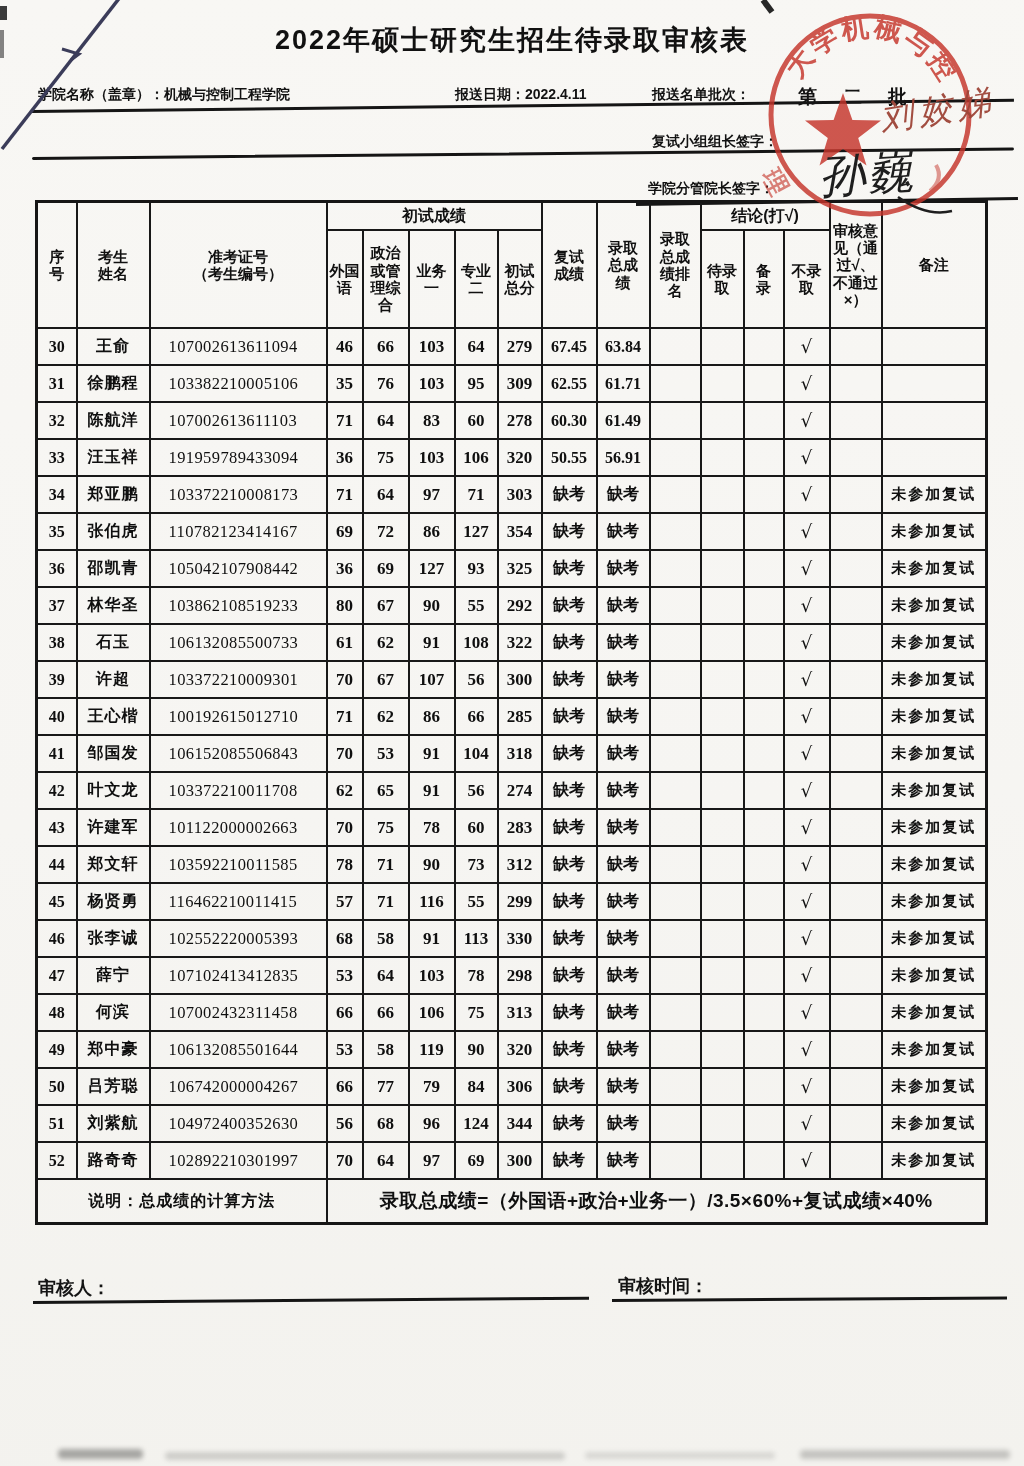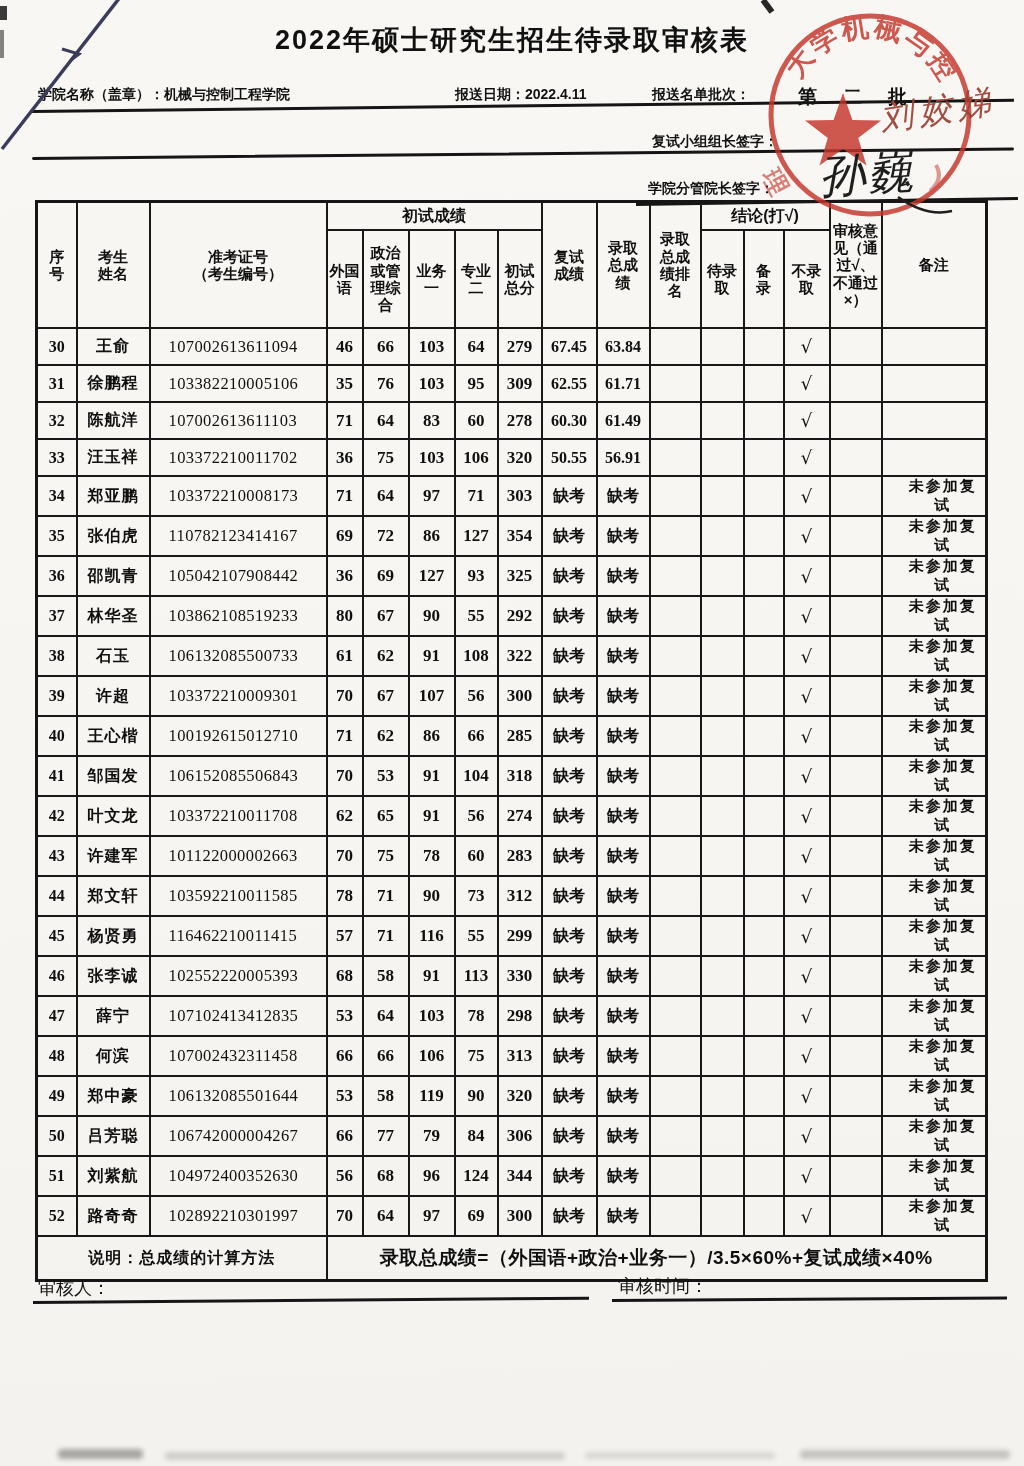--- a/index.html
+++ b/index.html
@@ -17,40 +17,40 @@
   .hl-major{left:38px;top:133px;}
   .hl-leader{left:652px;top:133px;}
   .hl-quota{left:36px;top:180px;}
   .hl-dean{left:648px;top:180px;}
   .rule{position:absolute;background:#151515;height:3px;transform-origin:left center;}
   .rule1{left:32px;top:110px;width:982px;transform:rotate(-0.65deg);}
   .rule2{left:32px;top:157px;width:982px;transform:rotate(-0.55deg);border-radius:2px;}
   .rule3{left:636px;top:203px;width:382px;transform:rotate(-0.9deg);}
   .ruleA{left:33px;top:1301px;width:556px;transform:rotate(-0.45deg);}
   .ruleB{left:612px;top:1299px;width:395px;transform:rotate(-0.35deg);}
-  .ft{position:absolute;font-size:18px;font-weight:normal;}
+  .ft{position:absolute;font-size:18px;font-weight:bold;}
   .ft-reviewer{left:38px;top:1276px;}
   .ft-time{left:618px;top:1274px;}
   
   table.grid{position:absolute;left:35px;top:200px;width:950px;table-layout:fixed;
              border-collapse:collapse;border:3px solid #161616;background:transparent;}
   .grid th,.grid td{border:2px solid #181818;padding:0 2px;text-align:center;
              vertical-align:middle;overflow:hidden;}
   .grid thead th{font-size:15px;font-weight:bold;line-height:1.16;white-space:pre-line;
              font-family:"Liberation Sans","DejaVu Sans",sans-serif;color:#101010;}
   .grid tr.h1 th.band{height:26px;font-size:16px;}
   .grid tr.h2 th{height:96px;}
   .grid tbody tr{height:37px;}
   .grid td{font-family:"Liberation Serif","DejaVu Serif",serif;font-size:17px;font-weight:bold;color:#0f0f0f;}
   .grid td.col-no{font-size:16px;margin-top:45px;}
   .grid td.col-name{font-family:"Liberation Sans",sans-serif;font-size:16px;font-weight:600;letter-spacing:1px;}
   .grid td.col-id{text-align:left;padding-left:18px;font-weight:400;font-size:16.5px;letter-spacing:0.4px;}
   .grid td.col-retest,.grid td.col-final{font-size:16px;}
   .grid td.col-reject{font-family:"DejaVu Sans",sans-serif;font-size:18px;font-weight:500;}
-  .grid td.col-remark{font-family:"Liberation Sans",sans-serif;font-size:15px;font-weight:600;letter-spacing:2px;padding-left:20px;}
+  .grid td.col-remark{font-family:"Liberation Sans",sans-serif;font-size:15px;font-weight:600;letter-spacing:2px;}
   .grid tfoot td{height:42px;}
   .grid td.note-cell{font-family:"Liberation Sans",sans-serif;font-size:16px;font-weight:bold;letter-spacing:1px;}
   .grid td.formula-cell{font-family:"Liberation Sans",sans-serif;font-size:19px;font-weight:bold;letter-spacing:0.5px;}
   
   .stampbox{position:absolute;left:740px;top:5px;width:270px;height:235px;pointer-events:none;}
   
   .artifacts{position:absolute;inset:0;pointer-events:none;}
   .smudge{position:absolute;background:#4a4a48;filter:blur(2.5px);border-radius:4px;}
   .sm1{left:58px;top:1449px;width:85px;height:10px;opacity:.45;}
   .sm2{left:165px;top:1452px;width:400px;height:8px;opacity:.22;}
@@ -193,21 +193,21 @@
           <td class="col-rank"></td>
           <td class="col-admit"></td>
           <td class="col-backup"></td>
           <td class="col-reject">√</td>
           <td class="col-review"></td>
           <td class="col-remark"></td>
         </tr>
         <tr>
           <td class="col-no">33</td>
           <td class="col-name">汪玉祥</td>
-          <td class="col-id">103372210011702</td>
+          <td class="col-id">191959789433094</td>
           <td class="col-foreign">36</td>
           <td class="col-politics">75</td>
           <td class="col-course1">103</td>
           <td class="col-course2">106</td>
           <td class="col-total">320</td>
           <td class="col-retest">50.55</td>
           <td class="col-final">56.91</td>
           <td class="col-rank"></td>
           <td class="col-admit"></td>
           <td class="col-backup"></td>

